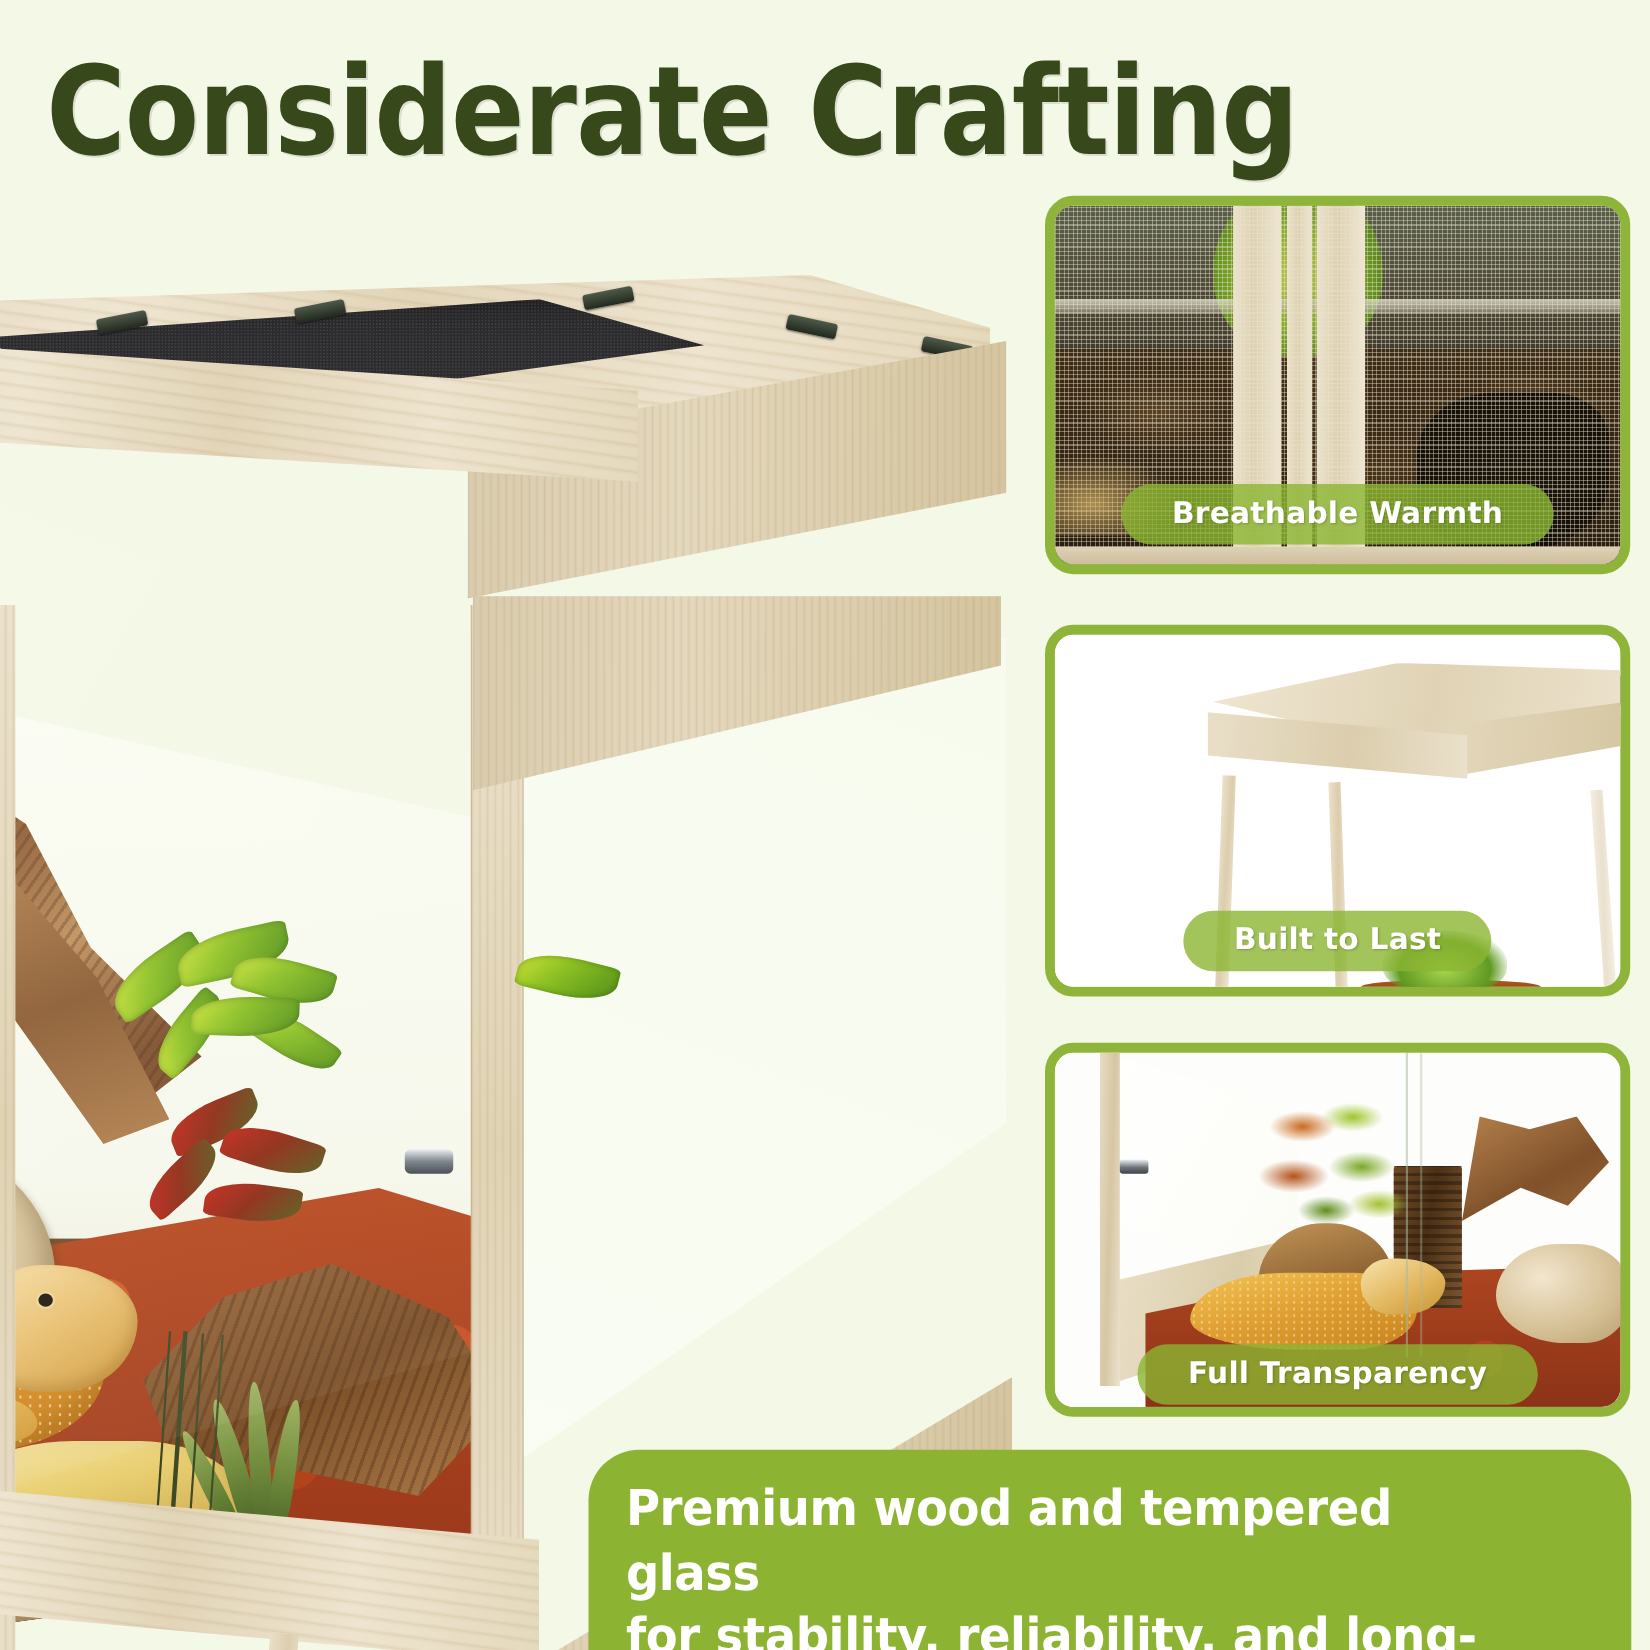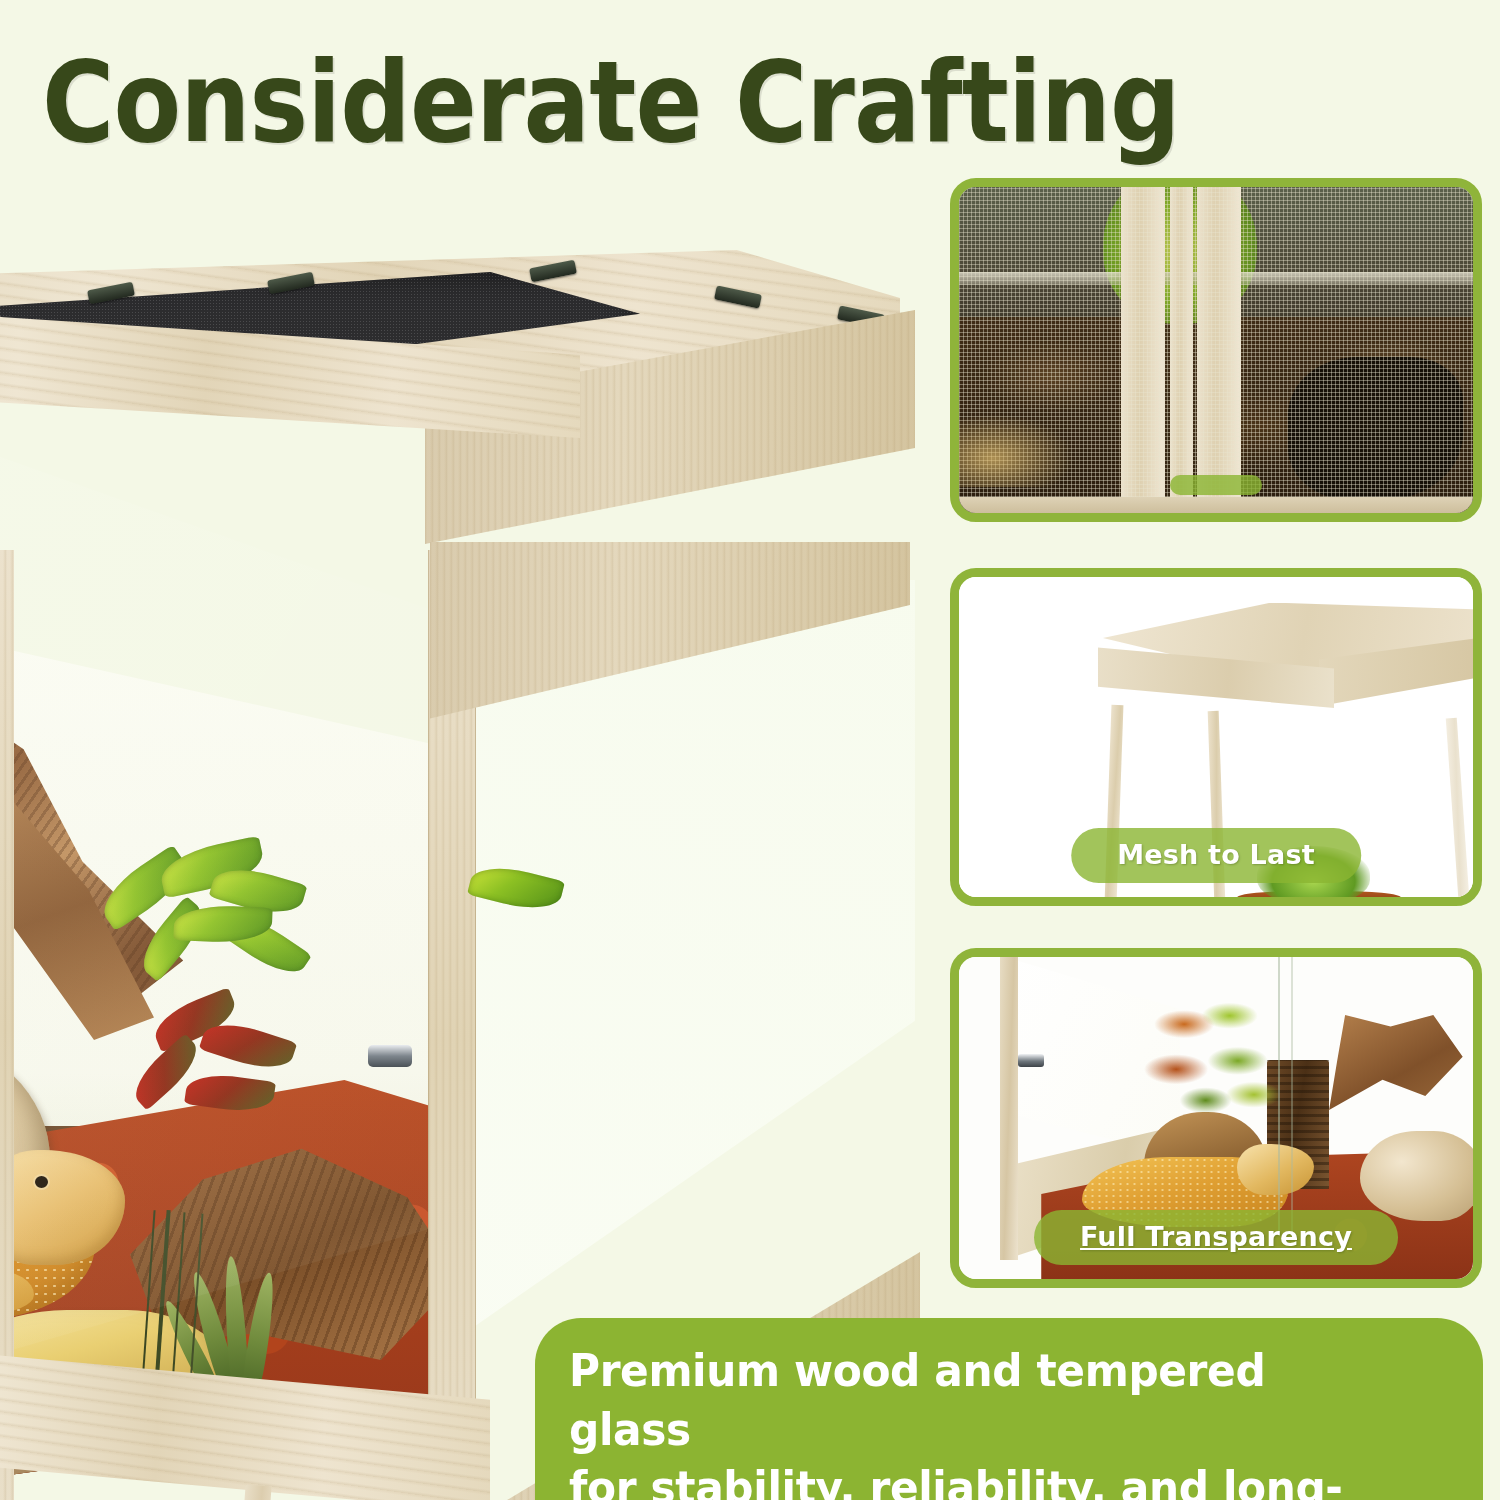--- a/index.html
+++ b/index.html
@@ -311,21 +311,21 @@
     font-weight:bold;
     font-size:27px;
     line-height:1.28;
     font-family:"DejaVu Sans", sans-serif;
     letter-spacing:0.2px;
     white-space:nowrap;
     text-shadow: 1px 1px 2px rgba(60,80,20,0.35);
   }
   #badge1 { bottom:18px; }
   #badge2 { bottom:14px; }
-  #badge3 { bottom:14px;text-decoration:underline; }
+  #badge3 { bottom:2px; }
   .badge span { display:block; }
 
   
   #t1-mesh {
     position:absolute; inset:0;
     background:
       linear-gradient(180deg, #5a5f4a 0%, #4a4434 30%, #2f2a1e 58%, #241f16 100%);
   }
   #t1-plant {
     position:absolute; left:28%; top:-6%; width:30%; height:48%;
@@ -621,38 +621,39 @@
     <div id="t1-soil2"></div>
     <div id="t1-lightstrip"></div>
     <div class="t1-bar" id="t1-bar-a"></div>
     <div class="t1-bar" id="t1-bar-b"></div>
     <div class="t1-bar" id="t1-bar-c"></div>
     <div id="t1-meshgrid"></div>
     <div id="t1-glow"></div>
     <div id="t1-base"></div>
   </div>
   <div class="badge" id="badge1">
+    <span>Breathable Warmth</span>
   </div>
 </div>
 
 <div class="thumb" id="thumb2">
   <div class="thumb-inner">
     <div id="t2-bg"></div>
     <div id="t2-mesh"></div>
     <div id="t2-top"></div>
     <div id="t2-side"></div>
     <div id="t2-front"></div>
     <div class="t2-leg" style="left:29%; top:40%; width:2.4%; height:62%; transform:rotate(2deg);"></div>
     <div class="t2-leg" style="left:49%; top:42%; width:2.2%; height:60%; transform:rotate(-2deg);"></div>
     <div class="t2-leg" style="left:96%; top:44%; width:2.2%; height:56%; transform:rotate(-4deg); opacity:0.6;"></div>
     <div id="t2-soil"></div>
     <div id="t2-plant"></div>
   </div>
   <div class="badge" id="badge2">
-    <span>Mesh to Last</span>
+    <span>Built to Last</span>
   </div>
 </div>
 
 <div class="thumb" id="thumb3">
   <div class="thumb-inner">
     <div id="t3-bg"></div>
     <div id="t3-top-l"></div>
     <div id="t3-floor-l"></div>
     <div id="t3-post-l"></div>
     <div id="t3-lock"></div>

